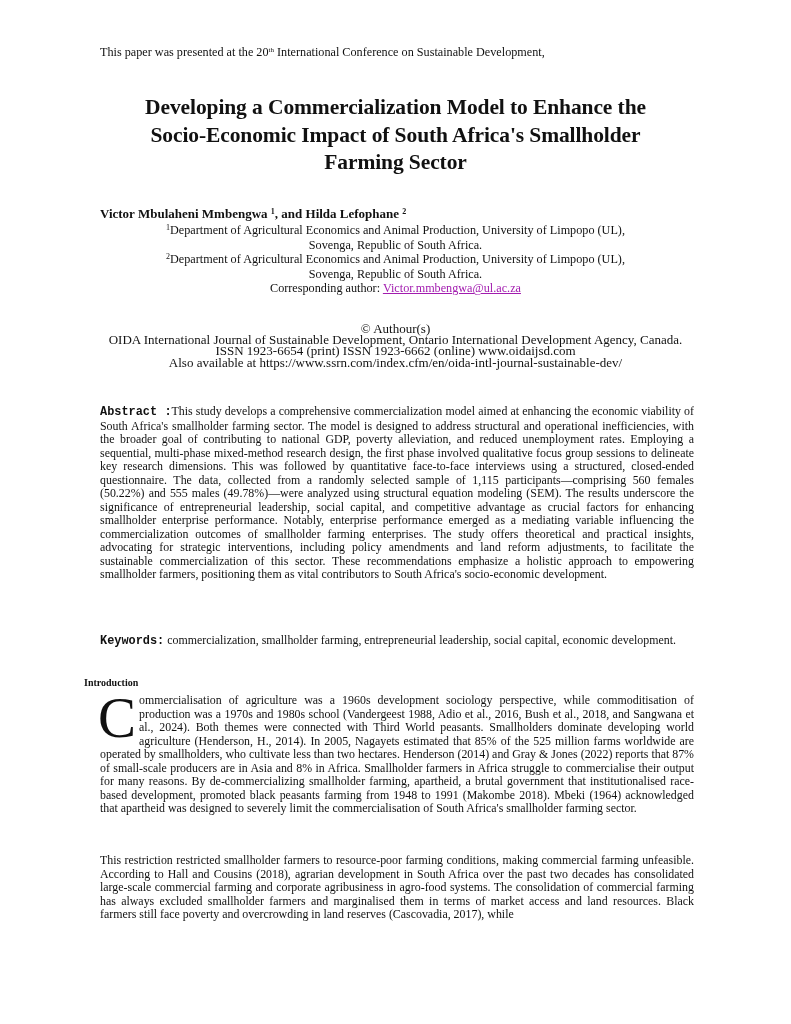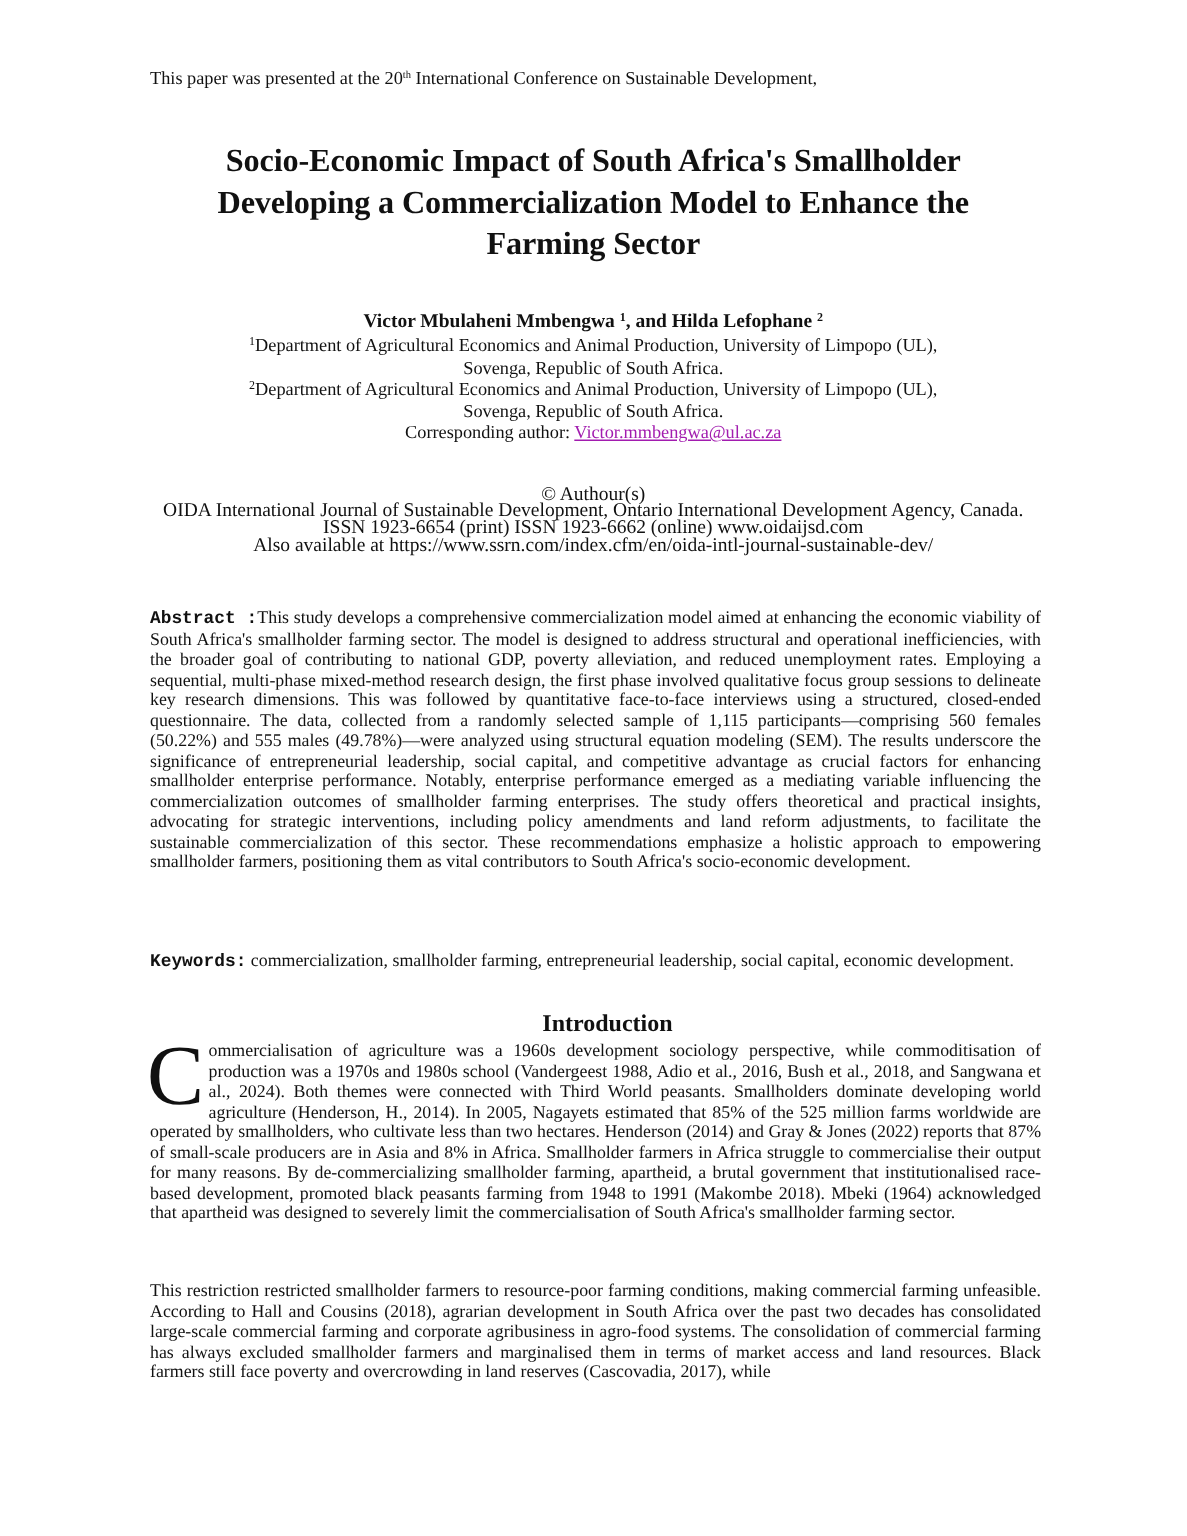--- a/index.html
+++ b/index.html
@@ -14,64 +14,64 @@
     text-align: left; font-size: 12.2px; line-height: 16px;
   }
   .conf-note sup { font-size: 7px; vertical-align: 4px; line-height: 0; }
   .title {
     position: absolute; left: 90px; width: 611px; top: 94px;
     text-align: center; font-weight: bold; font-size: 21.5px; line-height: 27.5px;
     letter-spacing: -0.1px;
   }
   .authors {
     position: absolute; left: 100px; width: 591px; top: 206px;
-    text-align: center; font-weight: bold; font-size: 13px; line-height: 16px;
+    font-weight: bold; font-size: 13px; line-height: 16px;
   }
   .authors sup { font-size: 8px; vertical-align: 4px; line-height: 0; }
   .affil {
     position: absolute; left: 100px; width: 591px; top: 223px;
     text-align: center; font-size: 12.2px; line-height: 14.6px;
   }
   .affil sup { font-size: 8px; vertical-align: 4px; line-height: 0; }
   .affil a { color: #1f5fbf; text-decoration: underline; }
   .journal {
     position: absolute; left: 100px; width: 591px; top: 323px;
     text-align: center; font-size: 13px; line-height: 11.2px;
   }
   .body-text {
     position: absolute; left: 100px; width: 594px;
     font-size: 11.9px; line-height: 13.5px; text-align: justify;
   }
   .abstract { top: 405px; }
   .keywords { top: 634px; }
   .intro-heading {
-    position: absolute; left: 108px; width: 594px; top: 676px;
-    text-align: center; font-weight: bold; font-size: 16px; line-height: 14px;
+    position: absolute; left: 84px; width: 594px; top: 676px;
+    font-weight: bold; font-size: 10px; line-height: 14px;
   }
   .intro1 { top: 694px; }
   .intro2 { top: 854px; }
   .dropcap {
     float: left; font-size: 57px; line-height: 44px; margin: 2px 3px 0 -2px;
     font-family: "Liberation Serif", "DejaVu Serif", serif; font-weight: normal;
   }
   p { margin: 0; }
   b { font-weight: bold; font-family: Liberation Mono, monospace; }
 </style>
 </head>
 <body>
 
 <div class="page">
 
   <div class="conf-note">
     <div><span>This paper was presented at the 20</span><sup>th</sup><span> International Conference on Sustainable Development,</span></div>
   </div>
 
   <h1 class="title" style="margin:0;">
+    <div>Developing a Commercialization Model to Enhance the</div>
     <div>Socio-Economic Impact of South Africa's Smallholder</div>
-    <div>Developing a Commercialization Model to Enhance the</div>
     <div>Farming Sector</div>
   </h1>
 
   <div class="authors">
     <span>Victor Mbulaheni Mmbengwa</span>
     <sup>1</sup><span>, and </span><span>Hilda Lefophane</span>
     <sup>2</sup>
   </div>
 
   <div class="affil">

